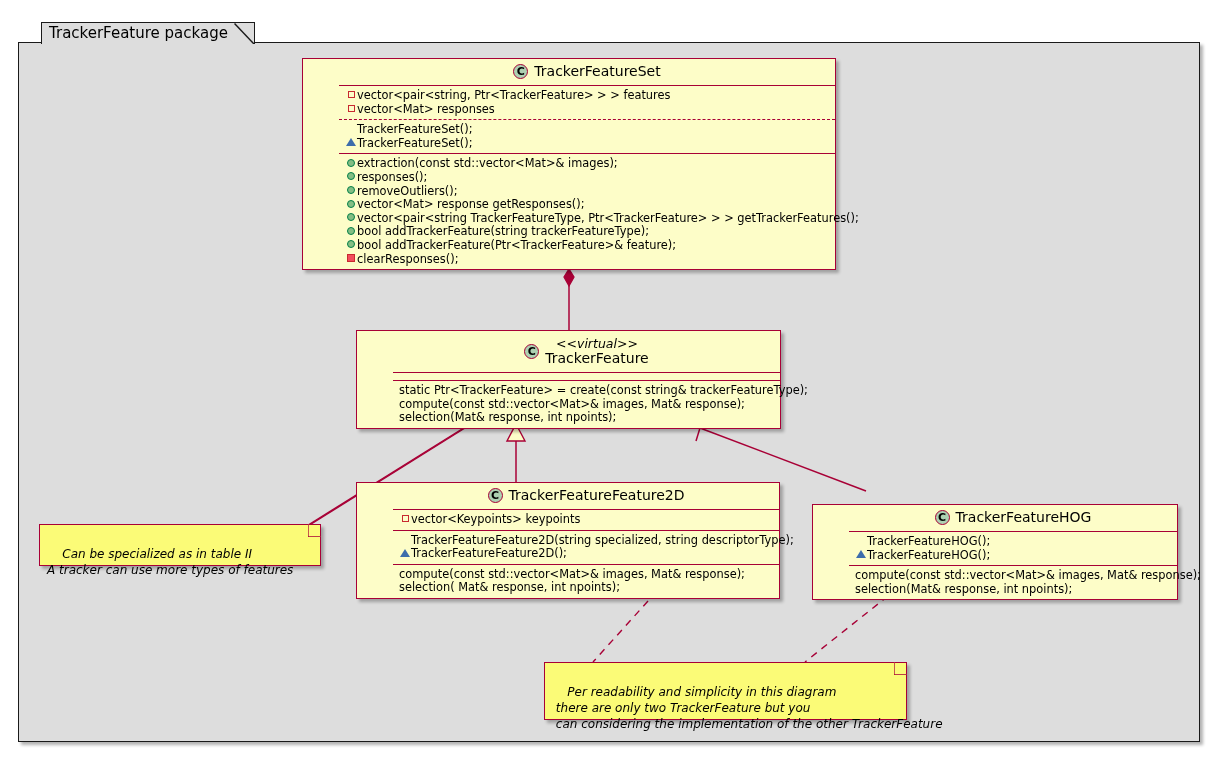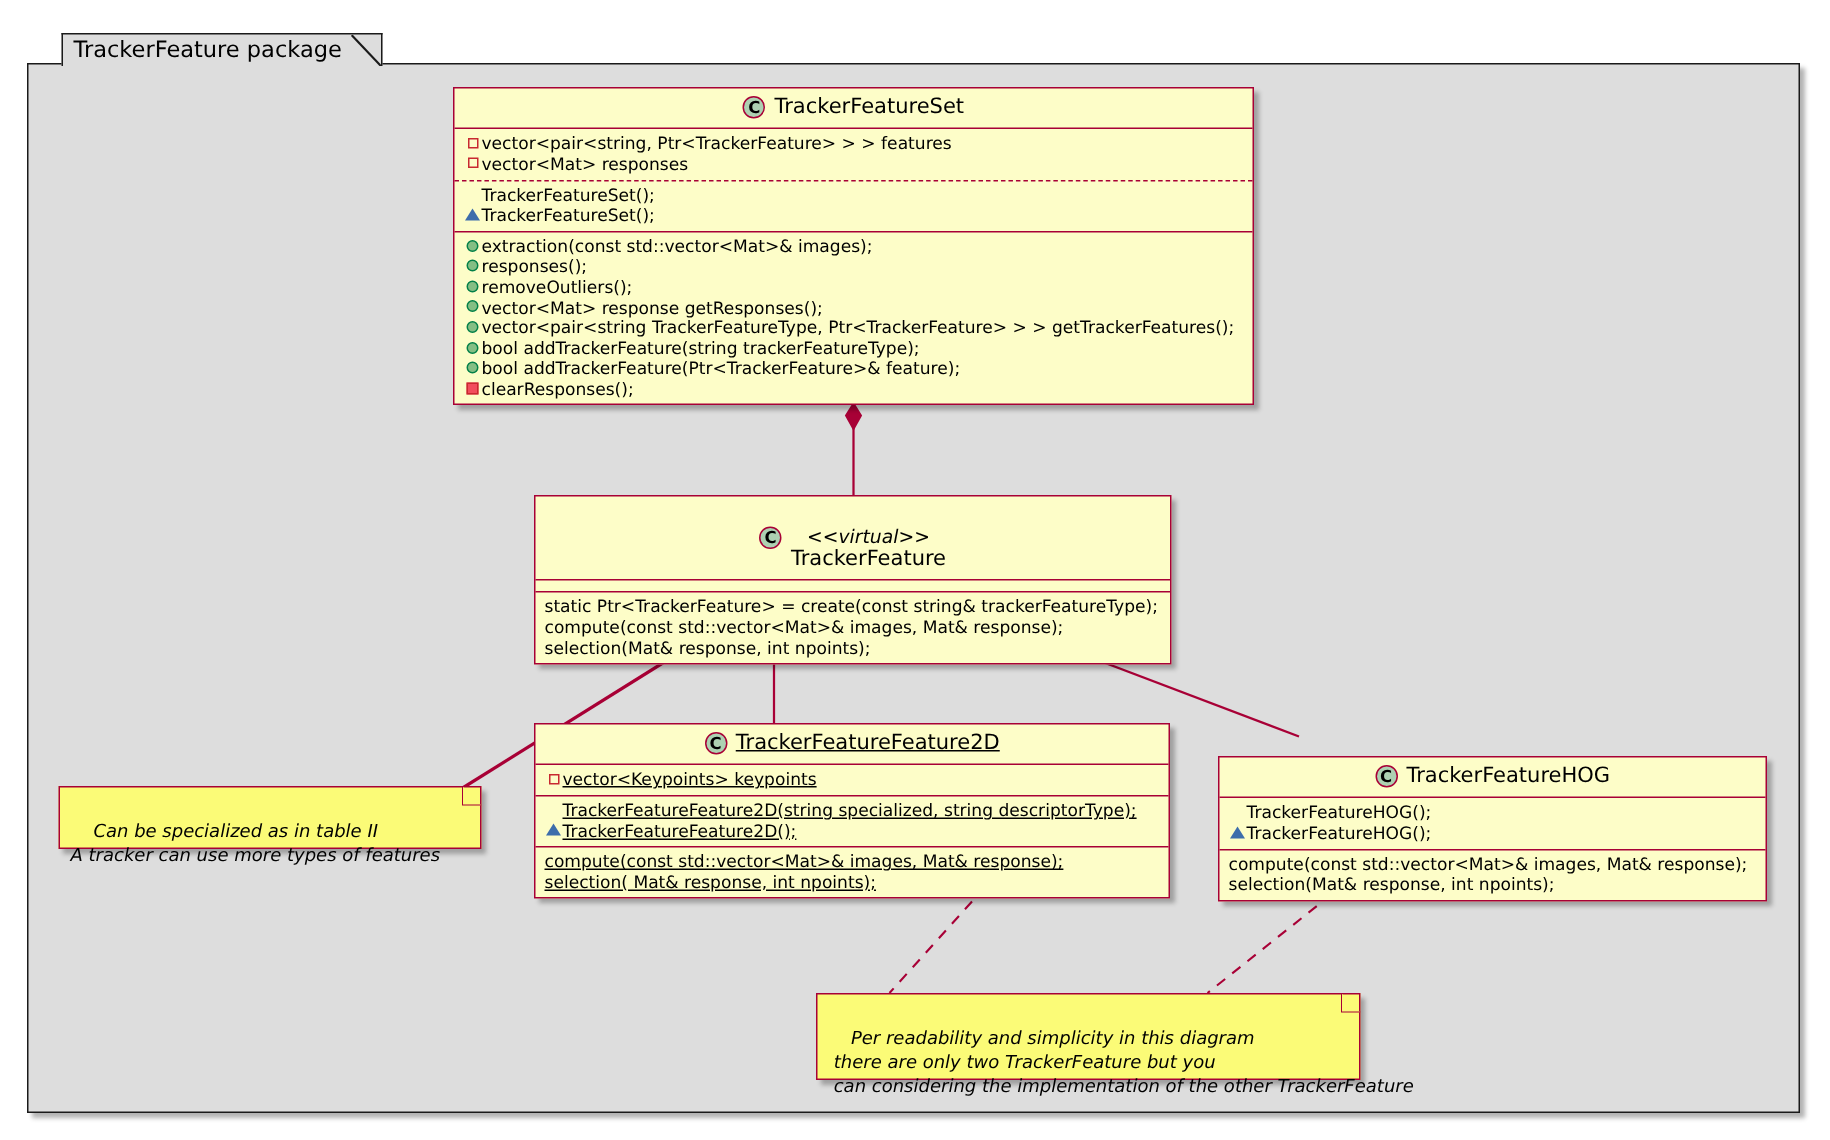--- a/index.html
+++ b/index.html
@@ -63,20 +63,21 @@
 
   
   .uml-class {
     position: absolute;
     background: #fdfdc8;
     border: 1.4px solid #a80036;
     box-shadow: 3px 3px 3px rgba(0,0,0,0.28);
     box-sizing: border-box;
     font-size: 11.5px;
     color: #000;
+    padding-left: 36px;
   }
   .cls-title {
     text-align: center;
     padding: 5px 8px 6px 8px;
     border-bottom: 1.4px solid #a80036;
     line-height: 15px;
   }
   .cls-title .cname {
     font-size: 14px;
     vertical-align: middle;
@@ -98,21 +99,20 @@
     line-height: 14px;
     text-align: center;
     vertical-align: middle;
     margin-right: 6px;
     box-sizing: border-box;
   }
   .title-stack {
     display: inline-block;
     vertical-align: middle;
     text-align: center;
-    margin-top: 14px;
   }
 
   .compartment {
     padding: 3px 5px 3px 6px;
     border-bottom: 1.4px solid #a80036;
   }
   .compartment:last-child { border-bottom: none; }
   .compartment.dashedsep {
     border-bottom: 1.3px dashed #a80036;
   }
@@ -256,21 +256,21 @@
       <span class="cicon">C</span><span class="title-stack"><span class="stereo">&lt;&lt;virtual&gt;&gt;</span><span class="cname">TrackerFeature</span></span>
     </div>
     <div class="compartment empty"></div>
     <div class="compartment">
       <span class="member"><span>static Ptr&lt;TrackerFeature&gt; = create(const string&amp; trackerFeatureType);</span></span>
       <span class="member"><span>compute(const std::vector&lt;Mat&gt;&amp; images, Mat&amp; response);</span></span>
       <span class="member"><span>selection(Mat&amp; response, int npoints);</span></span>
     </div>
   </div>
 
-  <div class="uml-class" style="left:356px; top:482px; width:424px;text-decoration:underline;">
+  <div class="uml-class" style="left:356px; top:482px; width:424px;">
     <div class="cls-title">
       <span class="cicon">C</span><span class="cname">TrackerFeatureFeature2D</span>
     </div>
     <div class="compartment">
       <span class="member"><span class="mk mk-priv-field"></span><span>vector&lt;Keypoints&gt; keypoints</span></span>
     </div>
     <div class="compartment">
       <span class="member"><span class="mk mk-none"></span><span>TrackerFeatureFeature2D(string specialized, string descriptorType);</span></span>
       <span class="member"><span class="mk mk-prot"></span><span>TrackerFeatureFeature2D();</span></span>
     </div>

